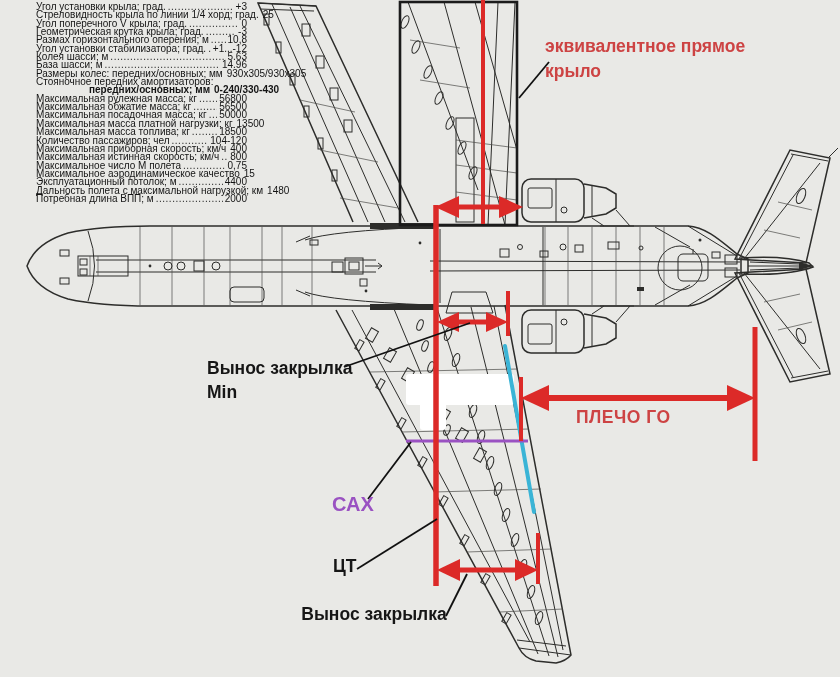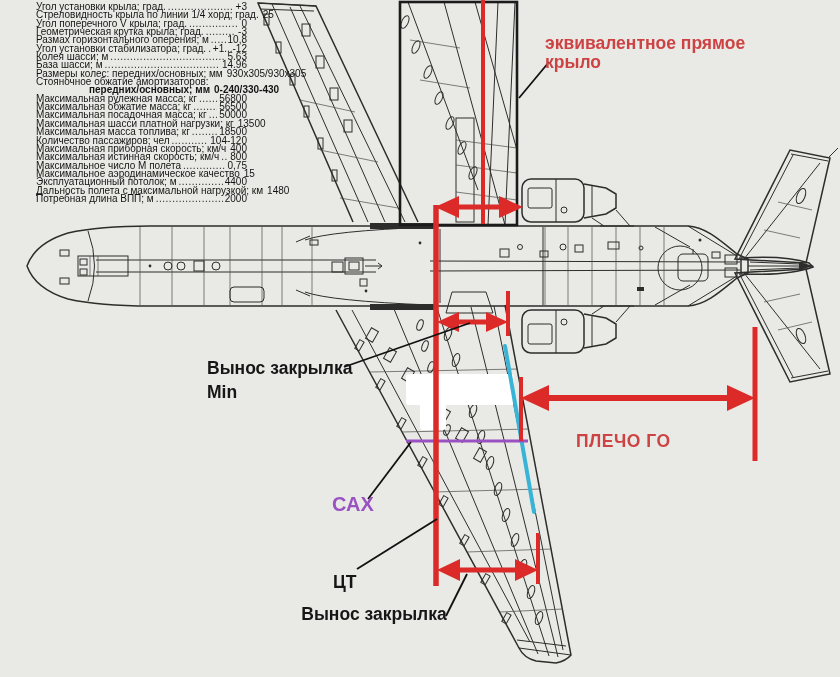--- a/index.html
+++ b/index.html
@@ -13,25 +13,25 @@
             color:#141414;white-space:nowrap;}
   .spec-row.indent{padding-left:53px;font-weight:bold;}
   .spec-label{flex:0 0 auto;}
   .spec-dots{flex:1 1 auto;overflow:hidden;margin:0 2px;color:#2a2a2a;}
   .spec-dots::after{content:"....................................................................................................";letter-spacing:0.5px;}
   .spec-row.no-value .spec-dots::after{content:"";}
   .spec-value{flex:0 0 auto;}
 
   
   .lbl{position:absolute;font-weight:bold;}
-  #lbl-equiv{left:545px;top:34px;width:208px;font-size:17.5px;line-height:19px;color:var(--red-text,#cd4343);}
+  #lbl-equiv{left:545px;top:34px;width:208px;font-size:17.5px;line-height:25px;color:var(--red-text,#cd4343);}
   #lbl-flapmin{left:207px;top:356px;font-size:17.5px;line-height:24px;color:var(--label-ink,#161616);}
-  #lbl-tailarm{left:576px;top:407px;font-size:17.5px;color:var(--red-text,#cd4343);letter-spacing:0.5px;margin-top:24px;}
+  #lbl-tailarm{left:576px;top:407px;font-size:17.5px;color:var(--red-text,#cd4343);letter-spacing:0.5px;}
   #lbl-mac{left:332px;top:493px;font-size:20px;color:var(--purple,#9a52c2);}
-  #lbl-cg{left:333px;top:556px;font-size:17.5px;color:var(--label-ink,#161616);margin-top:16px;}
+  #lbl-cg{left:333px;top:556px;font-size:17.5px;color:var(--label-ink,#161616);}
   #lbl-flapmax{left:298px;top:602px;width:152px;text-align:center;font-size:17.5px;line-height:24px;color:var(--label-ink,#161616);}
 
   .ink{stroke:var(--ink,#2d2d2b);fill:none;stroke-width:1;}
   .ink-th{stroke:var(--ink,#2d2d2b);fill:none;stroke-width:1.5;}
   .ink-fill{fill:var(--ink,#2d2d2b);stroke:none;}
   .faint{stroke:#4a4a48;stroke-width:0.7;fill:none;}
   .redl{stroke:var(--red,#dc2a28);fill:none;}
   .redf{fill:var(--red,#dc2a28);stroke:none;}
   .purl{stroke:var(--purple,#9a52c2);fill:none;}
   .cyl{stroke:var(--cyan,#3ab4d6);fill:none;}
@@ -305,21 +305,21 @@
       <span class="spec-label">База шасси; м</span>
       <span class="spec-dots"></span>
       <span class="spec-value">14.96</span>
     </div>
       <div class="spec-row">
       <span class="spec-label">Размеры колес: передних/основных; мм</span>
       <span class="spec-dots"></span>
       <span class="spec-value">930x305/930x305</span>
     </div>
       <div class="spec-row no-value">
-      <span class="spec-label">Стояночное обжатие амортизаторов:</span>
+      <span class="spec-label">Стояночное передних амортизаторов:</span>
       <span class="spec-dots"></span>
       <span class="spec-value"></span>
     </div>
       <div class="spec-row indent">
       <span class="spec-label">передних/основных; мм</span>
       <span class="spec-dots"></span>
       <span class="spec-value">0-240/330-430</span>
     </div>
       <div class="spec-row">
       <span class="spec-label">Максимальная рулежная масса; кг</span>
@@ -330,21 +330,21 @@
       <span class="spec-label">Максимальная обжатие масса; кг</span>
       <span class="spec-dots"></span>
       <span class="spec-value">56500</span>
     </div>
       <div class="spec-row">
       <span class="spec-label">Максимальная посадочная масса; кг</span>
       <span class="spec-dots"></span>
       <span class="spec-value">50000</span>
     </div>
       <div class="spec-row">
-      <span class="spec-label">Максимальная шасси платной нагрузки; кг</span>
+      <span class="spec-label">Максимальная масса платной нагрузки; кг</span>
       <span class="spec-dots"></span>
       <span class="spec-value">13500</span>
     </div>
       <div class="spec-row">
       <span class="spec-label">Максимальная масса топлива; кг</span>
       <span class="spec-dots"></span>
       <span class="spec-value">18500</span>
     </div>
       <div class="spec-row">
       <span class="spec-label">Количество пассажиров; чел</span>

